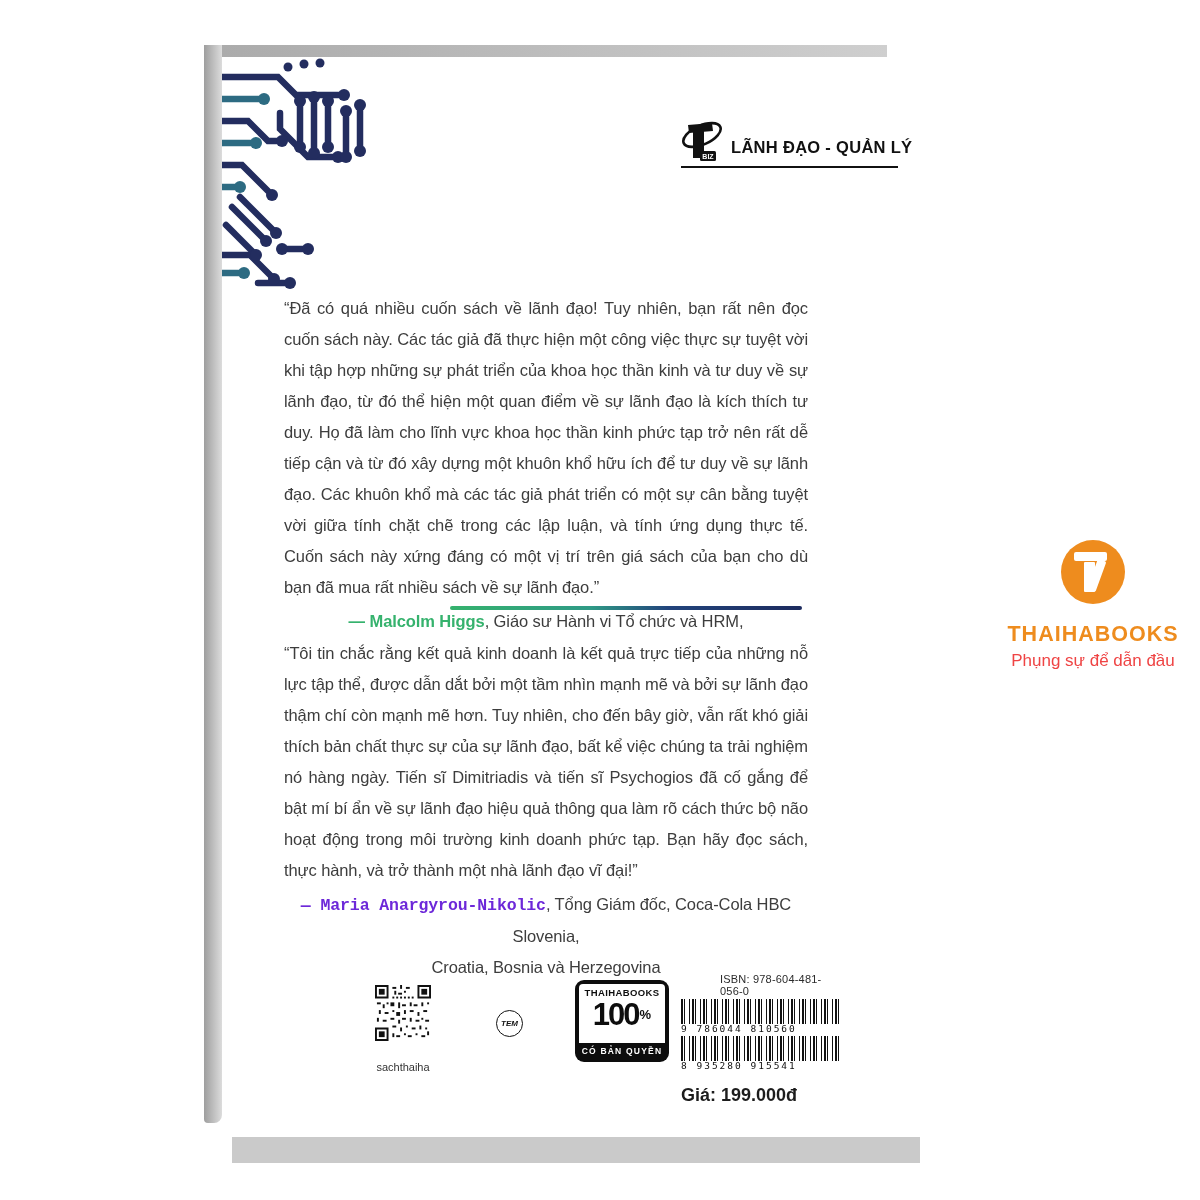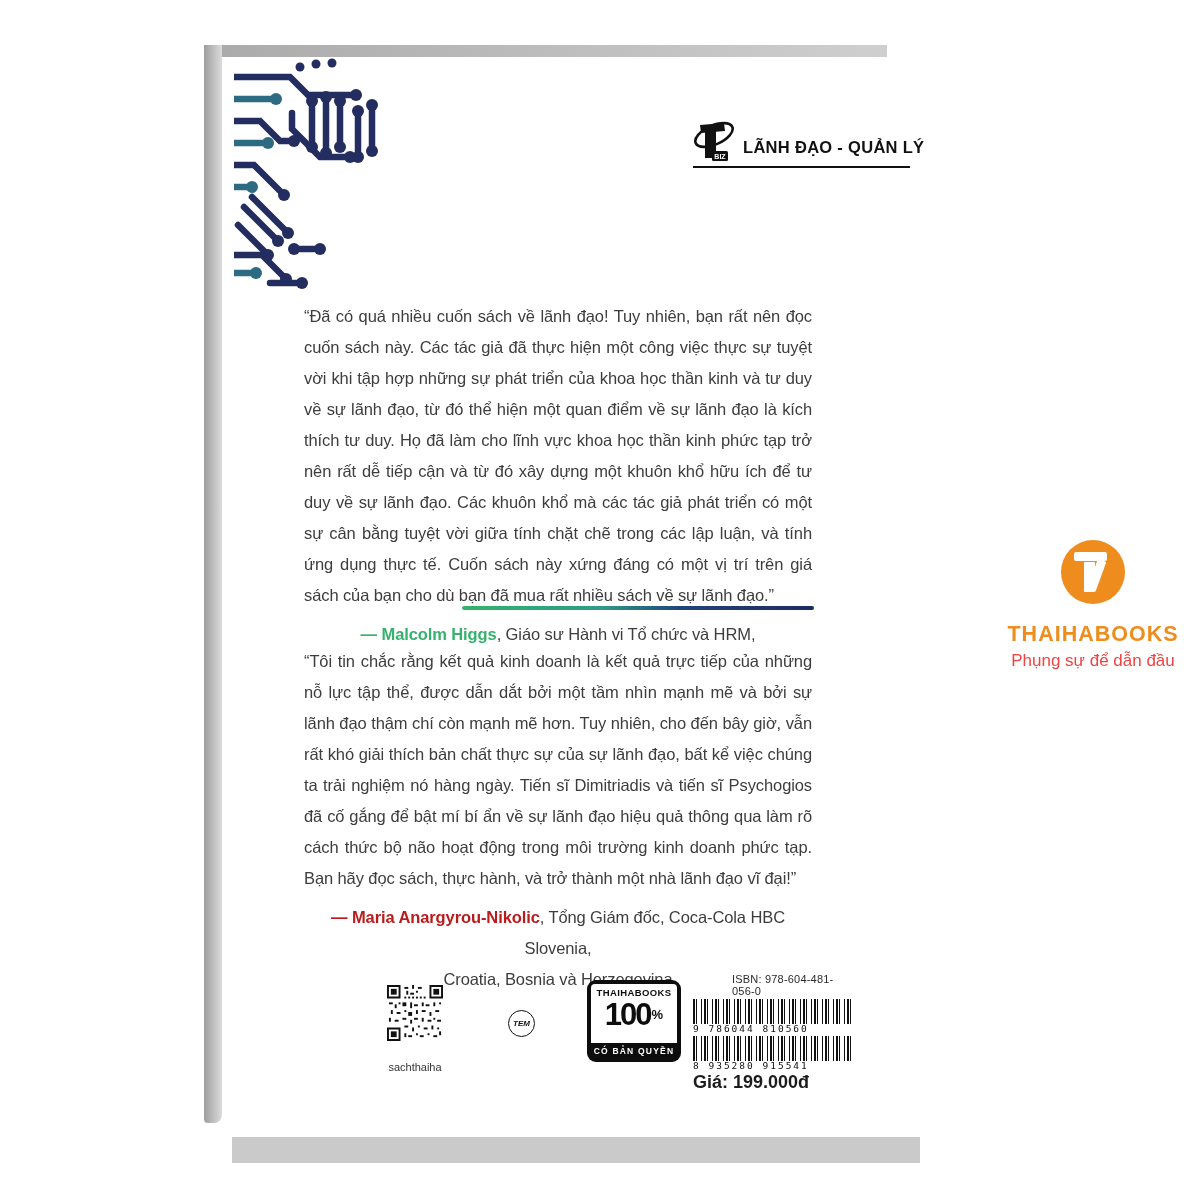--- a/index.html
+++ b/index.html
@@ -7,40 +7,40 @@
        font-family:"Liberation Sans","DejaVu Sans",sans-serif;}
   .abs{position:absolute;}
 
   
   .edge-top{left:222px;top:45px;width:665px;height:12px;background:linear-gradient(90deg,#ababab,#cfcfcf);}
   .edge-left{left:204px;top:45px;width:18px;height:1078px;background:linear-gradient(90deg,#9e9e9e,#dcdcdc);border-radius:0 0 8px 4px;}
   .edge-right{left:898px;top:86px;width:22px;height:1077px;background:linear-gradient(90deg,#bdbdbd,#ececec);}
   .shadow-bottom{left:232px;top:1137px;width:688px;height:26px;background:#cacaca;}
 
   
-  .cover{left:234px;top:57px;width:796px;height:1080px;background:#ffffff;}
+  .cover{left:222px;top:57px;width:796px;height:1080px;background:#ffffff;}
 
   .circuit{left:0;top:0;width:148px;height:242px;}
 
   
   .pub-header{left:459px;top:58px;width:217px;height:50px;display:flex;align-items:flex-end;}
   .pub-logo{width:44px;height:50px;flex:0 0 auto;}
   .category-label{font-size:16.5px;font-weight:bold;color:#111;letter-spacing:.3px;
                   padding:0 0 8px 6px;white-space:nowrap;}
   .header-rule{left:459px;top:109px;width:217px;height:2px;background:#111;}
 
   
   .quote-block{width:524px;color:#3d3d3d;font-size:16.5px;line-height:31px;letter-spacing:-.1px;}
   .qb1{left:62px;top:236px;}
   .qb2{left:62px;top:581px;}
-  .quote-text{text-align:justify;margin:8px;}
+  .quote-text{text-align:justify;margin:0;}
   .attribution{text-align:center;margin-top:3px;}
   .attr-name{font-weight:bold;}
   .attr-name.green{color:#35b26d;}
-  .attr-name.navy{color:#b91c1c;}
+  .attr-name.navy{color:#6d28d9;font-family:Liberation Mono, monospace;}
 
   .divider{left:228px;top:549px;width:352px;height:4px;border-radius:2px;
            background:linear-gradient(90deg,#35b26d 0%,#2f9a86 40%,#22447c 62%,#1d2b5e 100%);}
 
   
   .qr-wrap{left:149px;top:928px;width:64px;text-align:center;}
   .qr-svg{width:56px;height:56px;display:block;margin:0 auto;}
   .qr-caption{font-size:11px;color:#333;margin-top:20px;}
 
   .tem-seal{left:274px;top:953px;width:27px;height:27px;border:1.6px solid #111;border-radius:50%;
@@ -56,21 +56,21 @@
   .badge-pct{font-size:13px;font-weight:900;color:#0d0d0d;margin:0 0 1px 1px;}
   .badge-caption{height:15px;display:flex;align-items:center;justify-content:center;
                  font-size:8.5px;font-weight:bold;color:#fff;letter-spacing:1.2px;}
 
   .isbn-block{left:459px;top:916px;width:162px;}
   .isbn-label{font-size:11px;color:#2b2b2b;letter-spacing:.2px;margin-left:39px;}
   .barcode{height:25px;margin-top:2px;border:0;
            background:repeating-linear-gradient(90deg,#111 0,#111 2px,#fff 2px,#fff 3px,#111 3px,#111 4px,#fff 4px,#fff 8px,#111 8px,#111 9px,#fff 9px,#fff 11px);}
   .barcode-digits{font-family:"DejaVu Sans Mono","Liberation Mono",monospace;font-size:9.5px;
                   letter-spacing:2px;color:#111;margin-top:-1px;}
-  .price{font-size:18px;color:#1c1c1c;margin-top:1px;font-weight:600;}
+  .price{font-size:18px;color:#1c1c1c;margin-top:14px;font-weight:600;}
 
   
   .brand{left:995px;top:540px;width:196px;text-align:center;}
   .brand-circle{width:64px;height:64px;margin:0 auto;}
   .brand-name{margin-top:14px;font-size:21.5px;font-weight:800;color:#ee8c1e;letter-spacing:1px;}
   .brand-slogan{margin-top:4px;font-size:17px;color:#ef4444;}
 </style>
 </head>
 <body>
 

